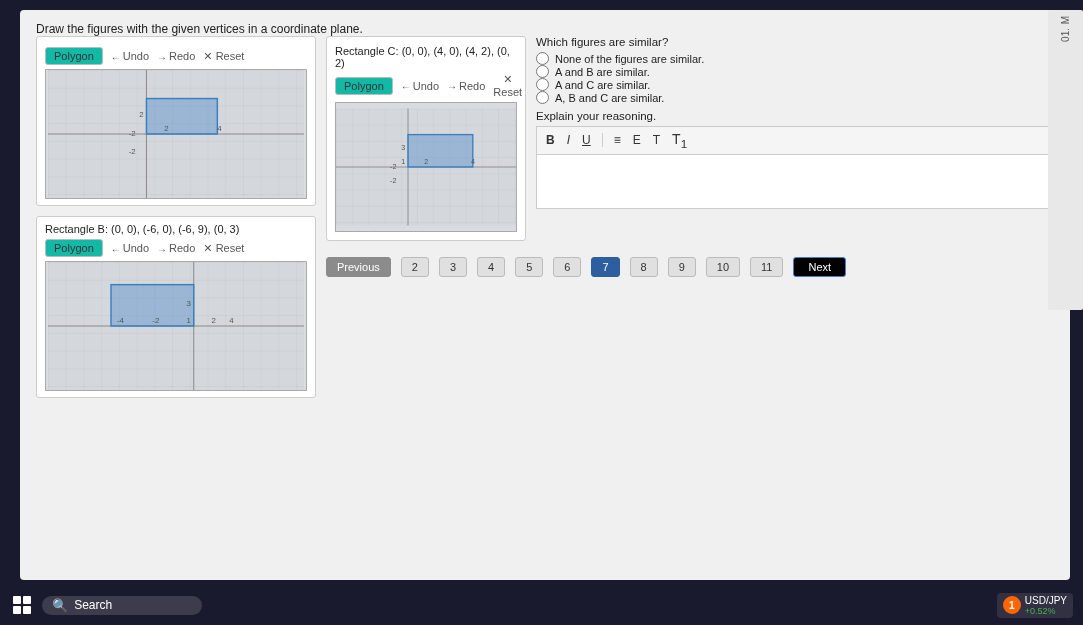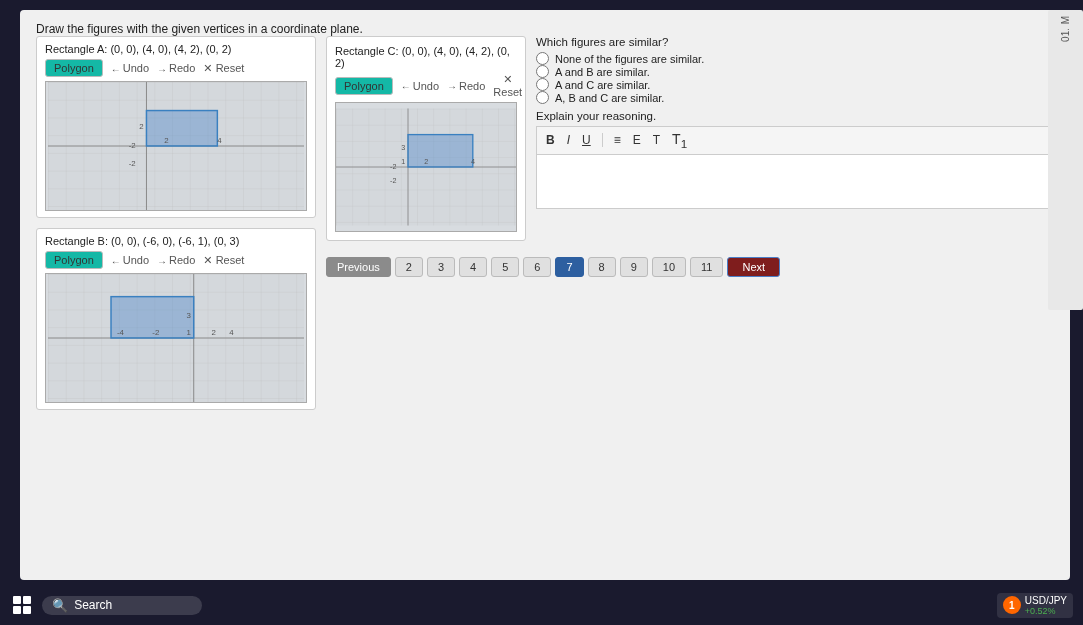--- a/index.html
+++ b/index.html
@@ -165,39 +165,39 @@
     .text-toolbar-btn.underline { text-decoration: underline; }
     .text-area-box {
       border: 1px solid #ccc;
       min-height: 50px;
       background: white;
       width: 100%;
     }
     
     .bottom-nav {
       display: flex;
-      gap: 4px;
+      gap: 10px;
       padding: 6px 0 2px 0;
     }
     .nav-btn {
       background: #e0e0e0;
       border: 1px solid #bbb;
       border-radius: 3px;
       padding: 3px 10px;
       font-size: 11px;
       cursor: pointer;
       color: #333;
     }
     .nav-btn.active {
       background: #2d5fa0;
       color: white;
       border-color: #2d5fa0;
     }
     .nav-btn.next-btn {
-      background: #7f1d1d;
+      background: #000000;
       color: white;
       border-color: #4a7ec7;
       padding: 3px 14px;
     }
     .nav-btn.prev-btn {
       background: #8b8b8b;
       color: white;
       border-color: #8b8b8b;
     }
     
@@ -315,21 +315,20 @@
 <body>
 
 <div class="main-content">
   <div class="instructions">Draw the figures with the given vertices in a coordinate plane.</div>
 
   <div class="panels-row">
 
     <div class="left-panel">
 
       <div class="rect-section">
-        <div class="rect-title">Rectangle A: (0, 0), (4, 0), (4, 2), (0, 2)</div>
         <div class="toolbar">
           <button class="polygon-btn">Polygon</button>
           <button class="toolbar-btn">
             <span class="arrow">←</span>
             <span>Undo</span>
           </button>
           <button class="toolbar-btn">
             <span class="arrow">→</span>
             <span>Redo</span>
           </button>
@@ -357,21 +356,21 @@
             <text x="118" y="62" font-size="8" fill="#555">2</text>
             <text x="172" y="62" font-size="8" fill="#555">4</text>
             <text x="97" y="48" font-size="8" fill="#555" text-anchor="end">2</text>
             <text x="82" y="67" font-size="8" fill="#555">-2</text>
             <text x="82" y="85" font-size="8" fill="#555">-2</text>
           </svg>
         </div>
       </div>
 
       <div class="rect-section">
-        <div class="rect-title">Rectangle B: (0, 0), (-6, 0), (-6, 1), (0, 3)</div>
+        <div class="rect-title">Rectangle B: (0, 0), (-6, 0), (-6, 9), (0, 3)</div>
         <div class="toolbar">
           <button class="polygon-btn">Polygon</button>
           <button class="toolbar-btn">
             <span class="arrow">←</span>
             <span>Undo</span>
           </button>
           <button class="toolbar-btn">
             <span class="arrow">→</span>
             <span>Redo</span>
           </button>

